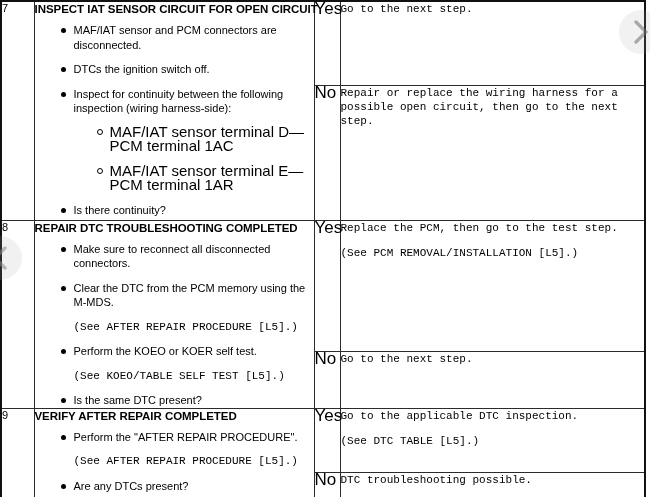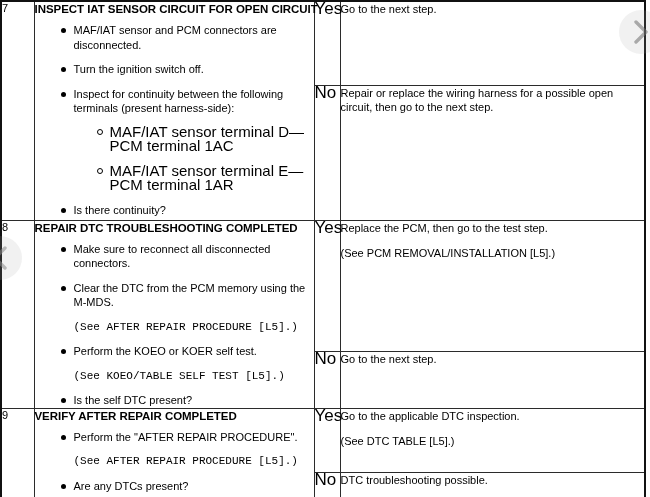--- a/index.html
+++ b/index.html
@@ -128,21 +128,21 @@
     text-align: left;
     margin-left: 36px;
   }
 
   .action-cell {
     font-size: 11px;
     color: #000;
     padding: 3px 6px 6px 5px;
     line-height: 14px;
   }
-  .action-cell p { margin: 0; }
+  .action-cell p { margin: 0; font-family: Liberation Mono, monospace; }
   .action-cell p + p { margin-top: 11px; }
 
   
   .nav-chev {
     position: absolute;
     width: 44px;
     height: 44px;
     border-radius: 50%;
     background: rgba(170,170,170,0.16);
     display: flex;
@@ -170,24 +170,24 @@
 
       <tr>
         <td class="step-no" rowspan="2">7</td>
         <td class="body-cell" rowspan="2" style="height:219px;">
           <div class="cell-title">INSPECT IAT SENSOR CIRCUIT FOR OPEN CIRCUIT</div>
           <ul class="bullets">
             <li class="bulleted">
               <span>MAF/IAT sensor and PCM connectors are disconnected.</span>
             </li>
             <li class="bulleted">
-              <span>Turn the ignition switch off.</span>
-            </li>
-            <li class="bulleted">
-              <span>Inspect for continuity between the following terminals (present harness-side):</span>
+              <span>DTCs the ignition switch off.</span>
+            </li>
+            <li class="bulleted">
+              <span>Inspect for continuity between the following inspection (wiring harness-side):</span>
               <ul class="subbullets">
                 <li>
                   <span>MAF/IAT sensor terminal D—PCM terminal 1AC</span>
                 </li>
                 <li>
                   <span>MAF/IAT sensor terminal E—PCM terminal 1AR</span>
                 </li>
               </ul>
             </li>
             <li class="bulleted">
@@ -221,21 +221,21 @@
             <li class="note">
               <span>(See AFTER REPAIR PROCEDURE [L5].)</span>
             </li>
             <li class="bulleted">
               <span>Perform the KOEO or KOER self test.</span>
             </li>
             <li class="note">
               <span>(See KOEO/TABLE SELF TEST [L5].)</span>
             </li>
             <li class="bulleted">
-              <span>Is the self DTC present?</span>
+              <span>Is the same DTC present?</span>
             </li>
           </ul>
         </td>
         <td class="jud-cell" style="height:127px;">Yes</td>
         <td class="action-cell">
           <p>Replace the PCM, then go to the test step.</p>
           <p>(See PCM REMOVAL/INSTALLATION [L5].)</p>
         </td>
       </tr>
       <tr>

